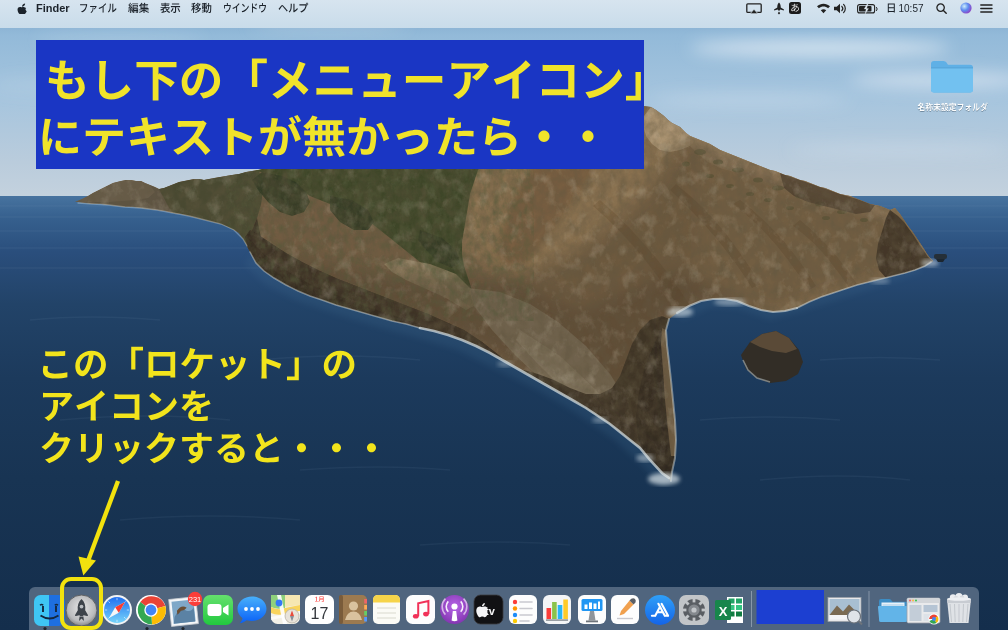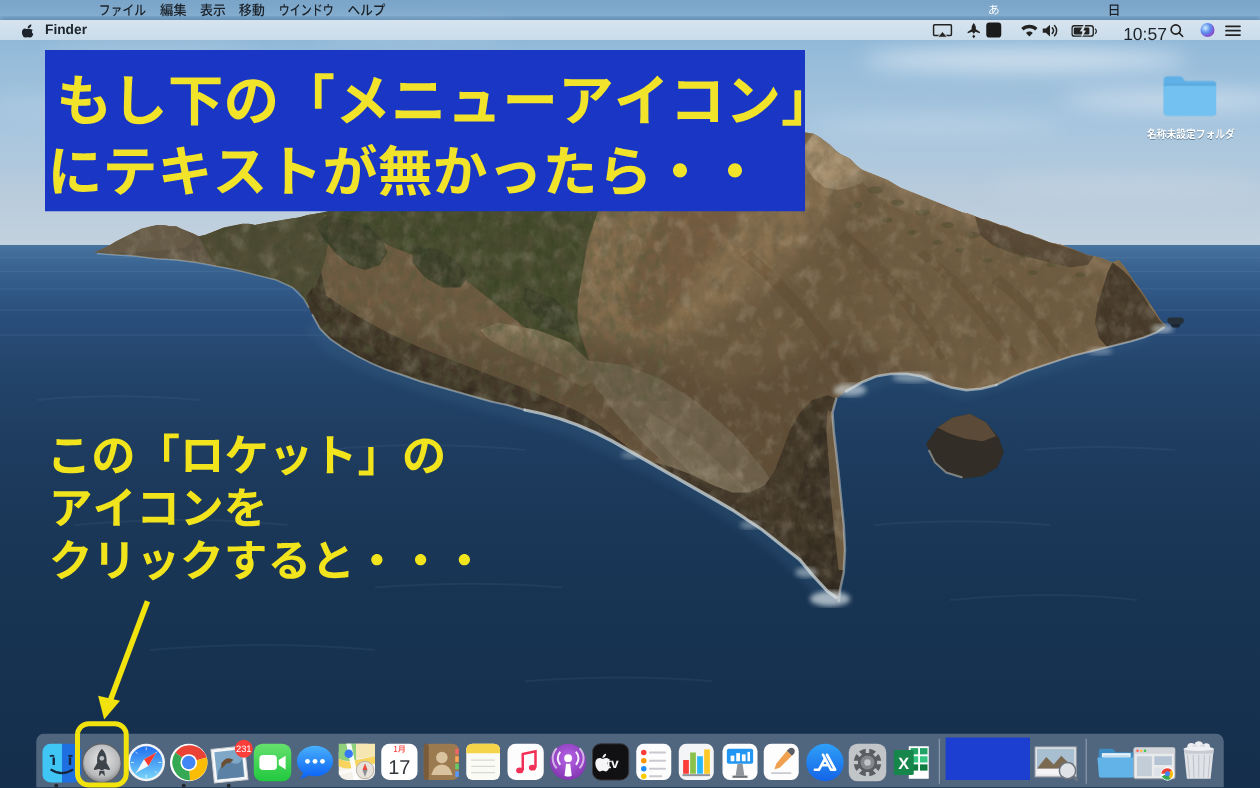--- a/index.html
+++ b/index.html
@@ -173,21 +173,21 @@
 </g>
 
 <path fill="#322d26" d="M741,355 750,342 762,334 776,331 789,338 799,350 803,362 798,374 786,381 770,383 756,378 746,369 Z"></path>
 <path fill="#5e4e3a" opacity="0.9" d="M750,342 762,334 776,331 789,338 797,349 786,353 772,351 760,347 Z"></path>
 <path stroke="#c9d5da" stroke-width="1.6" fill="none" opacity="0.5" d="M743,360 748,370 757,378 770,382"></path>
 
 <rect x="934" y="254" width="13" height="5" rx="2" fill="#252f38"></rect>
 <path d="M936,259 h9 l-2,3 h-5 Z" fill="#1c2630"></path>
 </svg>
 
-<div class="abs" id="menubar" style="left:0;top:16px;width:1008px;height:16px;
+<div class="abs" id="menubar" style="left:0;top:0;width:1008px;height:28px;
      background:linear-gradient(#d7e4ef,#c9dcea);font-size:11px;color:#1c232b;">
   <svg class="abs" style="left:16.5px;top:2.5px" width="10" height="11.5" viewBox="0 0 100 115">
     <path fill="#1c232b" d="M66,12 C60,19 51,24 43,23 C42,15 46,7 51,2 C57,-4 66,-8 73,-8 C74,0 71,6 66,12 Z" transform="translate(8,14)"></path>
     <path fill="#1c232b" d="M78,38 C70,33 62,32 55,35 C49,37 44,38 38,35 C30,31 20,33 13,40 C1,52 4,77 15,93 C20,100 26,107 34,107 C41,107 44,103 52,103 C60,103 62,107 70,107 C78,107 84,99 89,92 C93,86 95,82 97,76 C85,71 80,52 92,44 C88,40 83,39 78,38 Z" transform="translate(0,6)"></path>
   </svg>
   <span class="abs" style="left:36px;top:1.5px;font-weight:700;">Finder</span>
 
   <svg class="abs" style="left:746px;top:3px" width="16" height="11" viewBox="0 0 16 11">
     <rect x="0.8" y="0.8" width="14.4" height="8.6" rx="1" fill="none" stroke="#222" stroke-width="1.3"></rect>
     <path d="M4,10.8 L12,10.8 L8,6.2 Z" fill="#222" stroke="#d7e4ef" stroke-width="0.8"></path>
@@ -202,21 +202,21 @@
   <svg class="abs" style="left:833.5px;top:3px" width="14" height="11" viewBox="0 0 14 11">
     <path d="M0,3.8 L2.7,3.8 L6,0.8 L6,10.2 L2.7,7.2 L0,7.2 Z" fill="#222"></path>
     <path d="M7.8,3.3 A3.2,3.2 0 0 1 7.8,7.7 M9.6,1.4 A5.8,5.8 0 0 1 9.6,9.6" stroke="#222" stroke-width="1.2" fill="none" stroke-linecap="round"></path>
   </svg>
   <svg class="abs" style="left:857px;top:3.5px" width="21" height="10" viewBox="0 0 21 10">
     <rect x="0.6" y="0.6" width="17" height="8.3" rx="2" fill="none" stroke="#222" stroke-width="1.1"></rect>
     <rect x="2" y="2" width="12.5" height="5.6" rx="1" fill="#222"></rect>
     <path d="M19,3 A2.4,2.4 0 0 1 19,7" stroke="#222" stroke-width="1" fill="none"></path>
     <path d="M10.1,0 L7.2,4.9 L9.1,4.9 L8.2,10 L11.5,4.6 L9.6,4.6 L11,0 Z" fill="#dfe9f2" stroke="#dfe9f2" stroke-width="0.3"></path>
   </svg>
-  <span class="abs" style="left:898.5px;top:2.5px;font-size:14px;">10:57</span>
+  <span class="abs" style="left:898.5px;top:2.5px;font-size:10px;">10:57</span>
   <svg class="abs" style="left:936px;top:2.5px" width="11" height="11" viewBox="0 0 11 11">
     <circle cx="4.6" cy="4.6" r="3.7" fill="none" stroke="#222" stroke-width="1.3"></circle>
     <line x1="7.4" y1="7.4" x2="10.2" y2="10.2" stroke="#222" stroke-width="1.4" stroke-linecap="round"></line>
   </svg>
   <svg class="abs" style="left:959.5px;top:2px" width="12" height="12" viewBox="0 0 12 12">
     <defs>
         <radialGradient id="siri" cx="0.35" cy="0.35" r="0.9">
       <stop offset="0" stop-color="#cdeefb"></stop>
           <stop offset="0.4" stop-color="#5d8df0"></stop>
       <stop offset="0.75" stop-color="#8c46c8"></stop>

